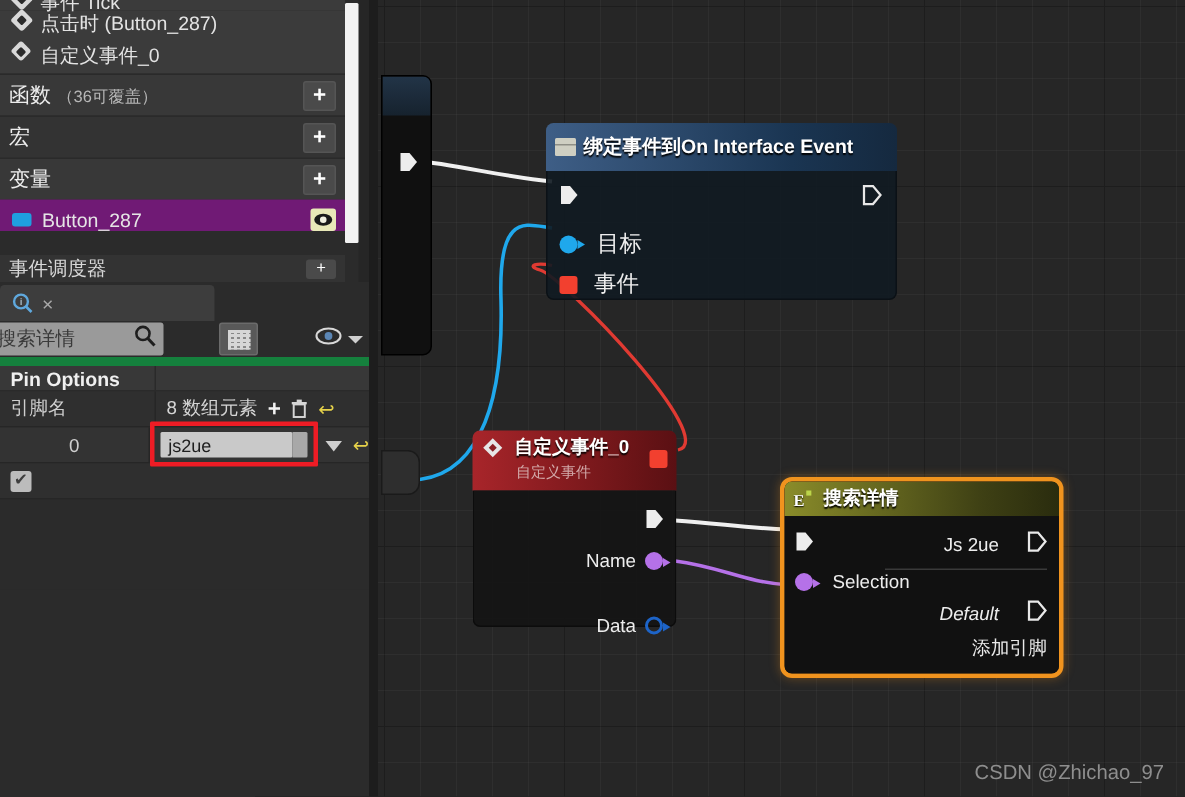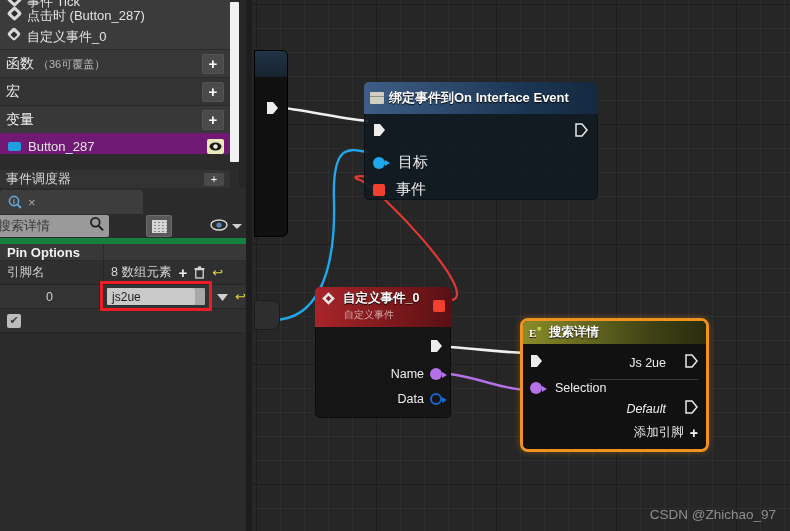--- a/index.html
+++ b/index.html
@@ -356,21 +356,21 @@
     position: absolute; right: 8px; display: flex; align-items: center; gap: 19px;
     color: #ededed; font-size: 12.5px;
   }
   .sw-out.italic span { font-style: italic; }
   .sw-divider {
     position: absolute; right: 8px; width: 108px; height: 1px;
     background: #3a3a3a;
   }
   .sw-addpin {
     position: absolute; right: 8px; display: flex; align-items: center; gap: 6px;
-    color: #e9e9e9; font-size: 12.5px;
+    color: #e9e9e9; font-size: 12.5px; flex-direction: column;
   }
   .sw-addpin .pl { color: #fff; font-size: 14px; font-weight: bold; }
 
   
   .watermark {
     position: absolute; right: 14px; bottom: 9px;
     color: #8e8e8e; font-size: 13.5px;
   }
   svg { overflow: visible; }
 </style>
@@ -612,21 +612,21 @@
       <div class="body">
         <div style="position:absolute;right:7px;top:12px;">
           <svg width="13" height="14" viewBox="0 0 13 14">
               <path d="M1 1 L7 1 L12 7 L7 13 L1 13 Z" fill="#ededed"></path>
             </svg>
         </div>
         <div class="orow" style="top:40px;">
           <span>Name</span>
           <i class="dot-purple"></i>
         </div>
-        <div class="orow" style="top:65px;">
+        <div class="orow" style="top:83px;">
           <span>Data</span>
           <i class="ring-blue"></i>
         </div>
       </div>
     </div>
 
     <div class="node node-switch">
       <div class="hdr">
         <span class="eico">
           <svg width="15" height="14" viewBox="0 0 15 14">

